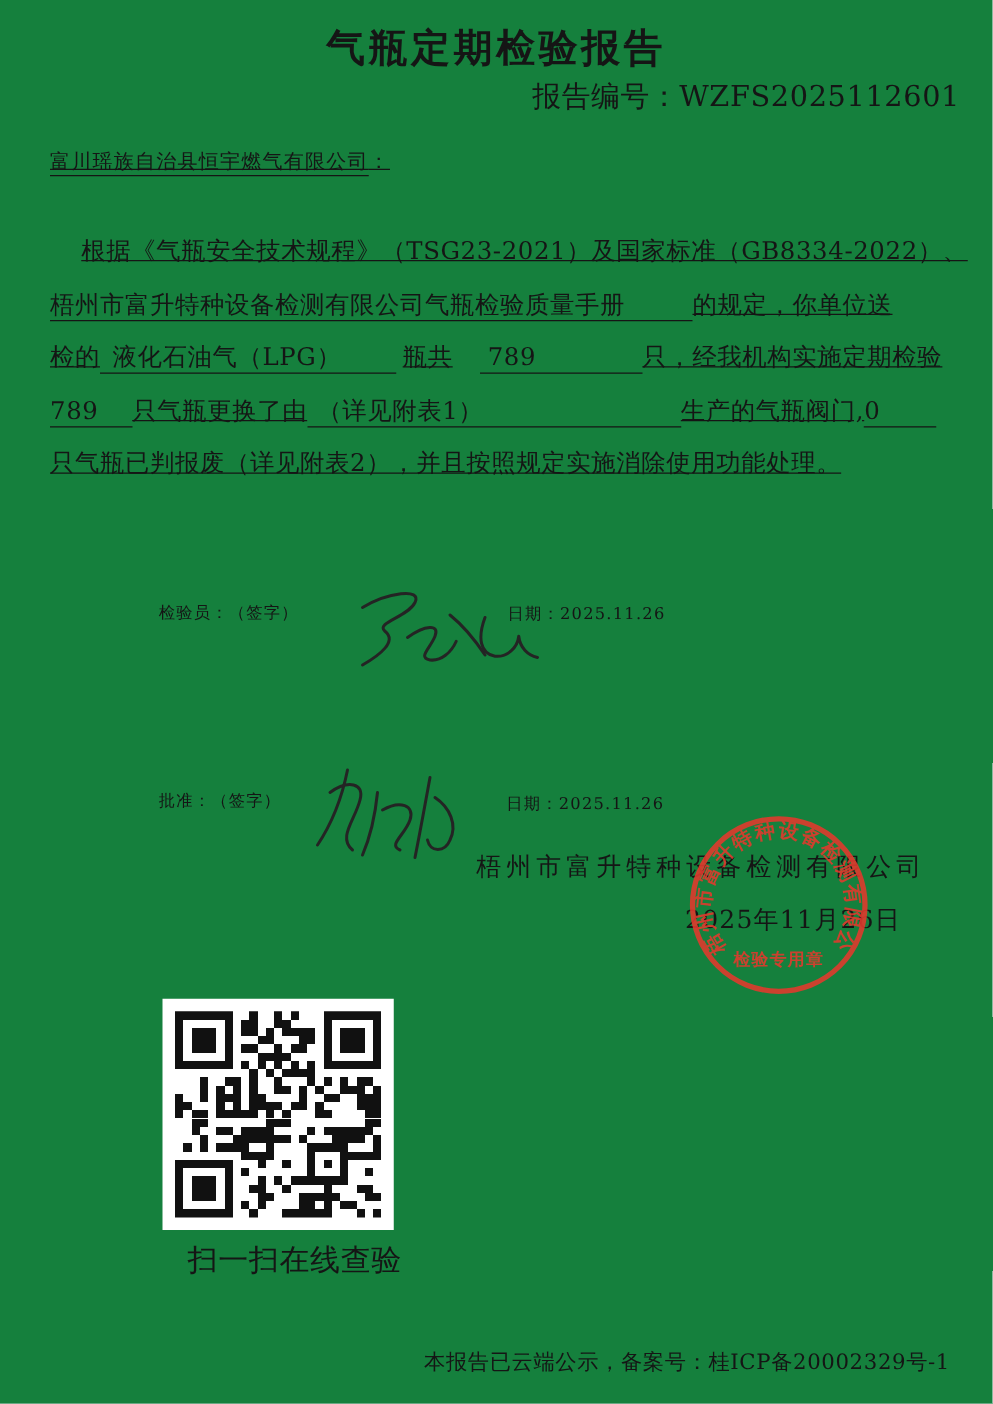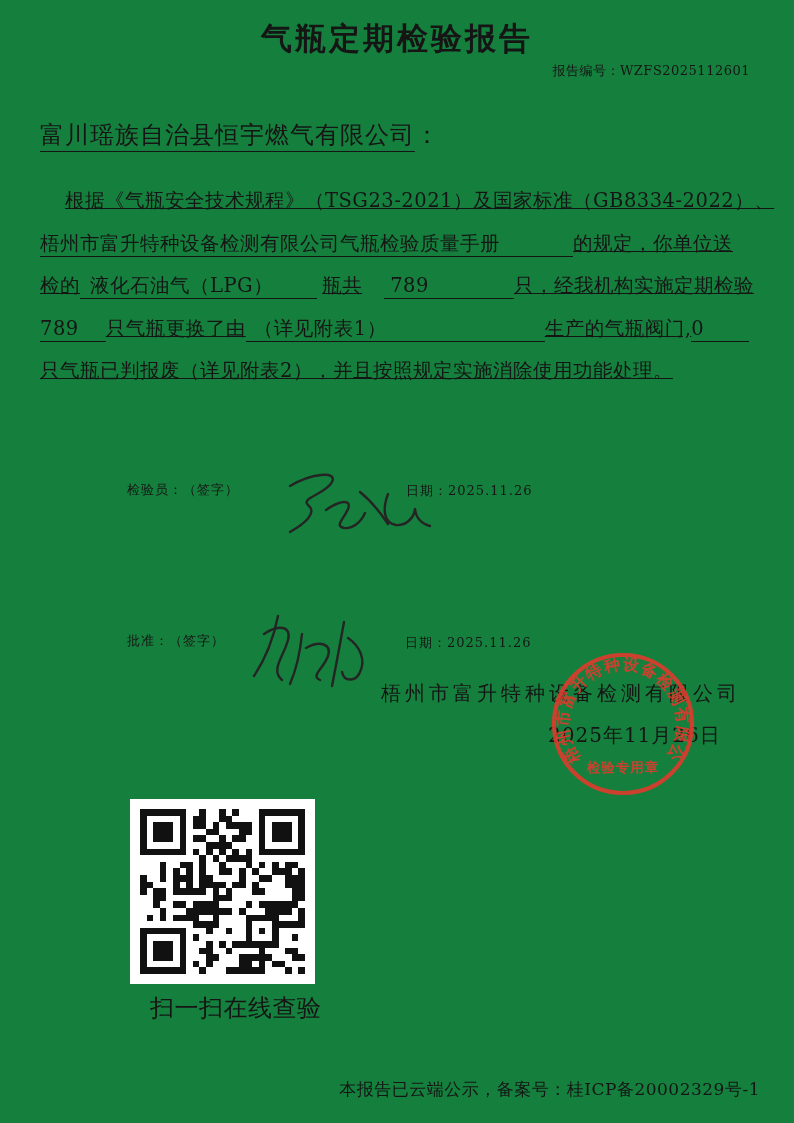--- a/index.html
+++ b/index.html
@@ -7,22 +7,22 @@
     position:relative; width:794px; height:1123px; margin:0 auto;
     background:#15803d; overflow:hidden;
     font-family:"DejaVu Serif","Liberation Serif",serif;
     color:#151515;
   }
   .abs { position:absolute; }
   .doc-title {
     top:18px; left:0; right:0; text-align:center;
     font-size:31px; font-weight:bold; letter-spacing:3px;
   }
-  .report-no { top:62px; right:44px; font-size:13px; letter-spacing:0.5px;text-align:center; }
-  .recipient { top:119px; left:40px; font-size:24px; letter-spacing:1px; }
+  .report-no { top:62px; right:26px; font-size:23px; letter-spacing:0.5px;text-align:center; }
+  .recipient { top:119px; left:40px; font-size:16px; letter-spacing:1px;text-decoration:underline; }
   .recipient .uline { border-bottom:1.6px solid #151515; padding-bottom:2px; }
   .body-block {
     top:180px; left:40px; font-size:19.5px; letter-spacing:0.5px;
     line-height:42.5px; white-space:nowrap;
   }
   .body-line { height:42.5px;text-decoration:underline; }
   .body-line:first-child { text-indent:25px; }
   .blank {
     display:inline-block; line-height:1.25;
     border-bottom:1.6px solid #151515; text-indent:0;
@@ -50,21 +50,21 @@
 <div class="page">
 
   <div class="abs doc-title">气瓶定期检验报告</div>
 
   <div class="abs report-no"><span>报告编号：</span><span>WZFS2025112601</span></div>
 
   <div class="abs recipient"><span class="uline">富川瑶族自治县恒宇燃气有限公司</span><span>：</span></div>
 
   <div class="abs body-block" id="body-block">
       <div class="body-line"><span class="body-text">根据《气瓶安全技术规程》（TSG23-2021）及国家标准（GB8334-2022）、</span></div>
-      <div class="body-line"><span class="blank" style="padding-right: 73px;">梧州市富升特种设备检测有限公司气瓶检验质量手册</span><span class="body-text">的规定，你单位送</span></div>
+      <div class="body-line"><span class="blank" style="padding-right: 54px;">梧州市富升特种设备检测有限公司气瓶检验质量手册</span><span class="body-text">的规定，你单位送</span></div>
       <div class="body-line"><span class="body-text">检的</span><span class="blank" style="padding-left: 10px; padding-right: 44px;">液化石油气（LPG）</span><span class="body-text" style="margin-left: 5px;">瓶共</span><span class="blank" style="padding-left: 6px; padding-right: 85px; margin-left: 22px;">789</span><span class="body-text">只，经我机构实施定期检验</span></div>
       <div class="body-line"><span class="blank" style="padding-right: 27px;">789</span><span class="body-text">只气瓶更换了由</span><span class="blank" style="padding-left: 8px; padding-right: 158px; text-align: right;">（详见附表1）</span><span class="body-text">生产的气瓶阀门,</span><span class="blank" style="padding-right: 45px;">0</span></div>
       <div class="body-line"><span class="body-text">只气瓶已判报废（详见附表2），并且按照规定实施消除使用功能处理。</span></div>
     </div>
 
   <div class="abs sig-label insp-label">检验员：（签字）</div>
   <div class="abs sig-label insp-date"><span>日期：</span><span>2025.11.26</span></div>
 
   <svg class="abs sig1" width="160" height="72" viewBox="0 0 160 72">
     <g class="sig-svg">

